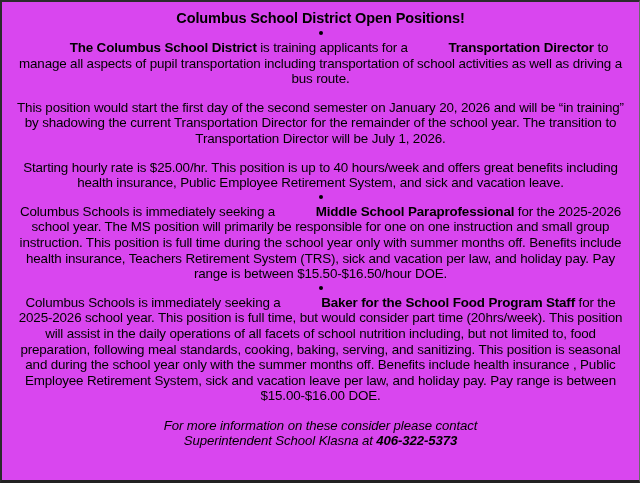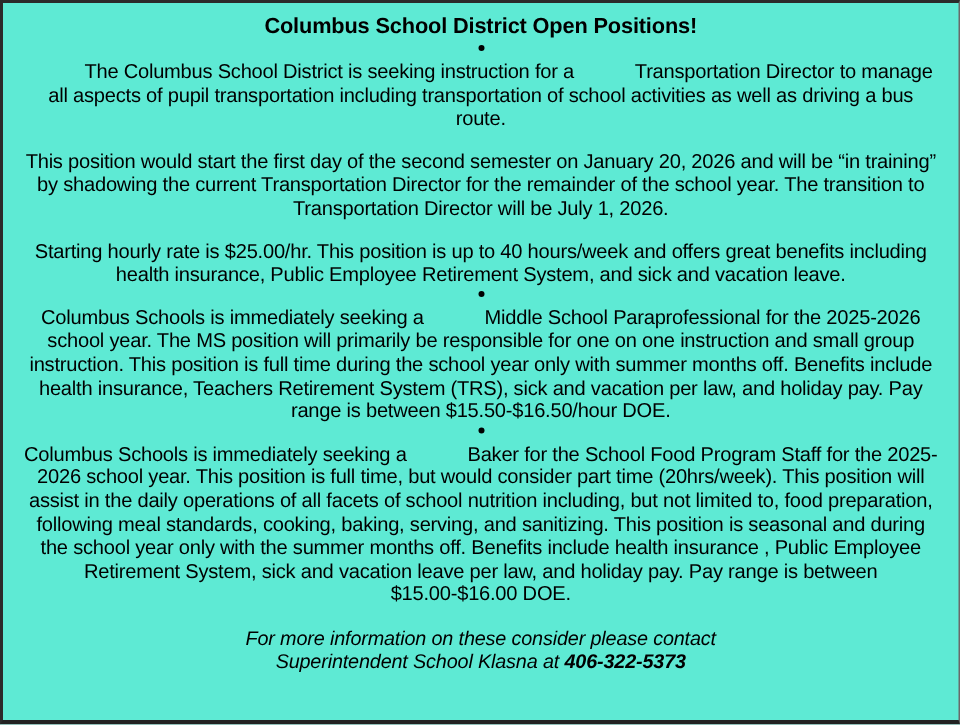--- a/index.html
+++ b/index.html
@@ -8,21 +8,21 @@
     background: #ffffff;
   }
   body {
     font-family: "Liberation Sans", sans-serif;
     color: #000000;
   }
   .ad-frame {
     width: 640px;
     height: 483px;
     box-sizing: border-box;
-    background: #5eead4;
+    background: #d946ef;
     border-top: 2px solid #2b2b2b;
     border-left: 2px solid #2b2b2b;
     border-right: 1px solid #6a6a6a;
     border-bottom: 3px solid #222222;
     position: relative;
     overflow: hidden;
   }
   .ad-inner {
     padding: 6px 10px 4px 10px;
     box-sizing: border-box;
@@ -57,21 +57,21 @@
     font-size: 13.4px;
     line-height: 15.6px;
     letter-spacing: -0.15px;
     margin: 0;
     padding: 0 2px;
   }
   .para.gap-top {
     margin-top: 13px;
   }
   .para b {
-    font-weight: normal;
+    font-weight: bold;
     margin-left: 37px;
   }
   .footer {
     text-align: center;
     font-style: italic;
     font-size: 13.2px;
     line-height: 15.5px;
     letter-spacing: -0.1px;
     margin-top: 14px;
   }
@@ -82,21 +82,21 @@
 </head>
 <body>
 
 <div class="ad-frame">
   <div class="ad-inner">
 
     <div class="headline">Columbus School District Open Positions!</div>
 
     <div class="sep"><span class="dot"></span></div>
 
-    <p class="para"><b>The Columbus School District</b><span> is seeking instruction for a </span><b>Transportation Director</b><span> to manage all aspects of pupil transportation including transportation of school activities as well as driving a bus route.</span></p>
+    <p class="para"><b>The Columbus School District</b><span> is training applicants for a </span><b>Transportation Director</b><span> to manage all aspects of pupil transportation including transportation of school activities as well as driving a bus route.</span></p>
 
     <p class="para gap-top">This position would start the first day of the second semester on January 20, 2026 and will be “in training” by shadowing the current Transportation Director for the remainder of the school year.  The transition to Transportation Director will be July 1, 2026.</p>
 
 
     <p class="para gap-top">Starting hourly rate is $25.00/hr. This position is up to 40 hours/week and offers great benefits including health insurance, Public Employee Retirement System, and sick and vacation leave.</p>
 
     <div class="sep"><span class="dot"></span></div>
 
     <p class="para"><span>Columbus Schools is immediately seeking a </span><b>Middle School Paraprofessional</b><span> for the 2025-2026 school year. The MS position will primarily be responsible for one on one instruction and small group instruction. This position is full time during the school year only with summer months off. Benefits include health insurance, Teachers Retirement System (TRS), sick and vacation per law, and holiday pay. Pay range is between $15.50-$16.50/hour DOE.</span></p>
 

